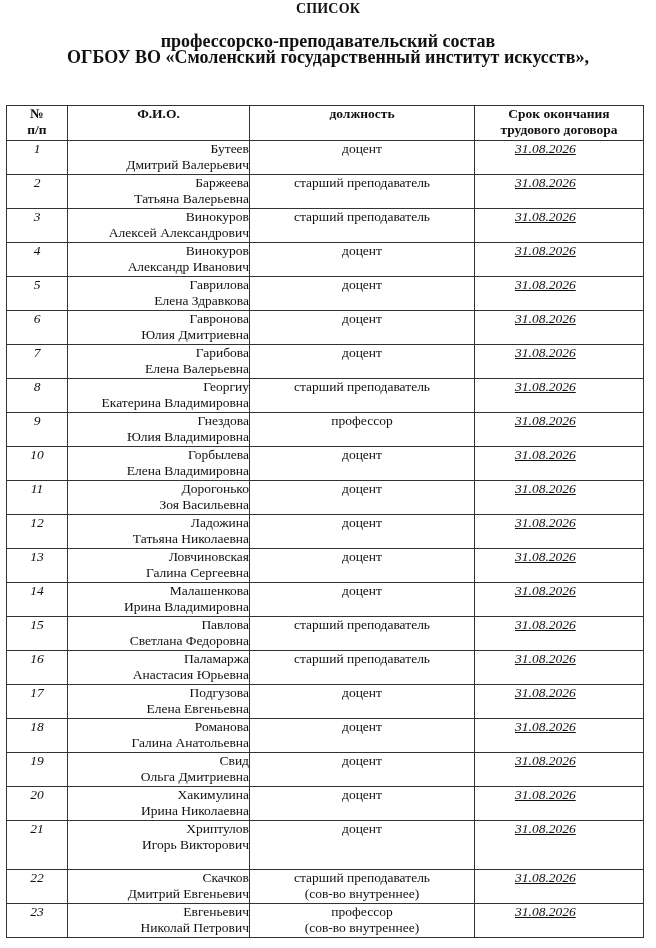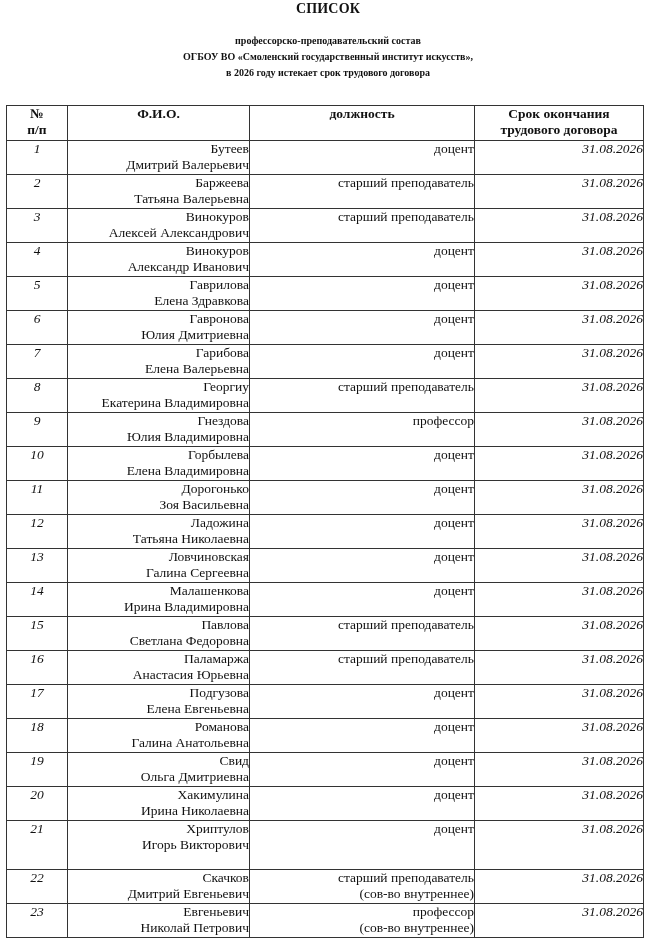--- a/index.html
+++ b/index.html
@@ -7,21 +7,21 @@
     width: 656px; height: 948px; overflow: hidden; position: relative;
     font-family: "Liberation Serif", "DejaVu Serif", serif;
     color: #111111;
   }
   .title {
     position: absolute; top: 0px; left: 0; width: 656px; text-align: center;
     font-weight: bold; font-size: 14px; line-height: 18px; letter-spacing: 0.2px;
   }
   .subtitle {
     position: absolute; top: 33px; left: 0; width: 656px; text-align: center;
-    font-weight: bold; font-size: 10px; line-height: 16px;
+    font-weight: bold; font-size: 18px; line-height: 16px;
   }
   .subtitle div { white-space: nowrap; }
   table.list {
     position: absolute; top: 105px; left: 6px; width: 637px;
     border-collapse: collapse; table-layout: fixed;
     font-size: 13.5px;
   }
   table.list td, table.list th {
     border: 1px solid #333333; padding: 0; vertical-align: top;
   }
@@ -33,36 +33,35 @@
   th.pos-h { padding-top: 3px; }
   th.date-h { padding-top: 3px; }
   col.c-num { width: 61px; }
   col.c-fio { width: 182px; }
   col.c-pos { width: 225px; }
   col.c-date { width: 169px; }
   tr.row td { height: 33px; line-height: 16px; }
   tr.row.tall td { height: 48px; }
   td.num { text-align: center; font-style: italic; padding-left: 0px; }
   td.fio { text-align: right; white-space: nowrap; }
-  td.pos { text-align: right; white-space: nowrap; margin-top: 36px; }
+  td.pos { text-align: center; white-space: nowrap; margin-top: 36px; }
   td.pos .pos-line { display: block; }
-  td.date { text-align: right; font-style: italic; vertical-align: bottom; position: relative; }
+  td.date { text-align: left; font-style: italic; vertical-align: bottom; position: relative; text-decoration: underline; }
   td.date span { display: block; padding-bottom: 0px; padding-left: 40px; }
   tr.tall td.date span { padding-bottom: 8px; }
   .cell-line { display: block; }
 </style>
 </head>
 <body>
 
 <div class="title">СПИСОК</div>
 
 <div class="subtitle">
   <div>профессорско-преподавательский состав</div>
   <div>ОГБОУ ВО «Смоленский государственный институт искусств»,</div>
-  <div>в 2026 году истекает срок трудового договора</div>
 </div>
 
 <table class="list">
   <colgroup>
     <col class="c-num">
       <col class="c-fio">
       <col class="c-pos">
       <col class="c-date">
   </colgroup>
   <thead>

